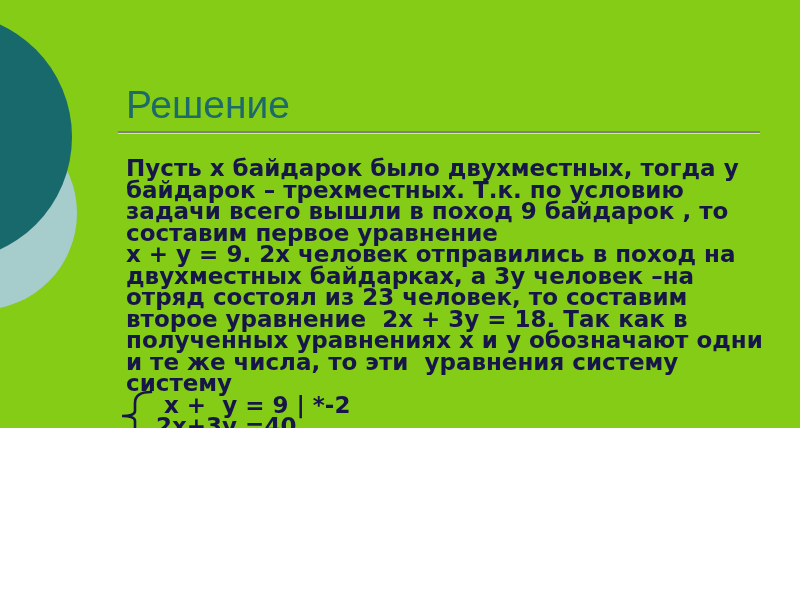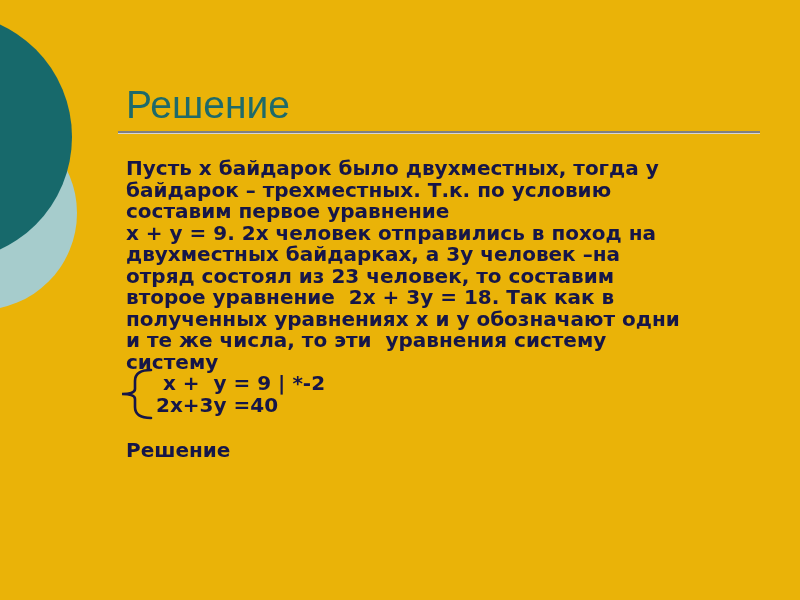--- a/index.html
+++ b/index.html
@@ -1,20 +1,20 @@
 <!DOCTYPE html>
 <html><head>
 <meta charset="utf-8">
 <style>
   html, body { margin: 0; padding: 0; background: #ffffff; }
   .slide {
     position: relative;
     width: 800px;
-    height: 600px;
-    background: #eab308;
+    height: 428px;
+    background: #84cc16;
     overflow: hidden;
     font-family: "DejaVu Sans", sans-serif;
   }
   
   .circle { position: absolute; border-radius: 50%; }
   .circle.light {
     left: -117px; top: 116px;
     width: 194px; height: 194px;
     background: #a6cccc;
     z-index: 1;
@@ -44,21 +44,21 @@
     width: 642px; height: 2px;
     background: #808080;
     border-bottom: 1px solid #d6d6d6;
     z-index: 3;
   }
   
   .body-block {
     position: absolute;
     left: 126px; top: 158px;
     width: 650px;
-    font-size: 20px;
+    font-size: 23px;
     font-weight: 700;
     line-height: 21.5px;
     color: #161648;
     z-index: 3;
   }
   .para .line { white-space: pre; }
   .para .line.first { margin-left: 0; }
   
   .system {
     position: relative;
@@ -85,20 +85,21 @@
 
   <h1 class="title">Решение</h1>
 
   <div class="rule"></div>
 
   <div class="body-block">
 
     <div class="para">
         <div class="line first">Пусть х байдарок было двухместных, тогда у</div>
         <div class="line">байдарок – трехместных. Т.к. по условию</div>
+        <div class="line">задачи всего вышли в поход 9 байдарок , то</div>
         <div class="line">составим первое уравнение</div>
       </div>
 
     <div class="para">
         <div class="line first">х + у = 9. 2х человек отправились в поход на</div>
         <div class="line">двухместных байдарках, а 3у человек –на</div>
         <div class="line">отряд состоял из 23 человек, то составим</div>
         <div class="line">второе уравнение  2х + 3у = 18. Так как в</div>
         <div class="line">полученных уравнениях х и у обозначают одни</div>
         <div class="line">и те же числа, то эти  уравнения систему</div>

